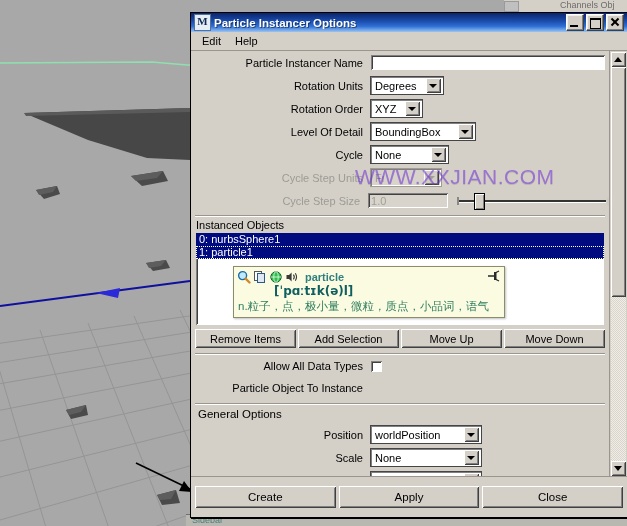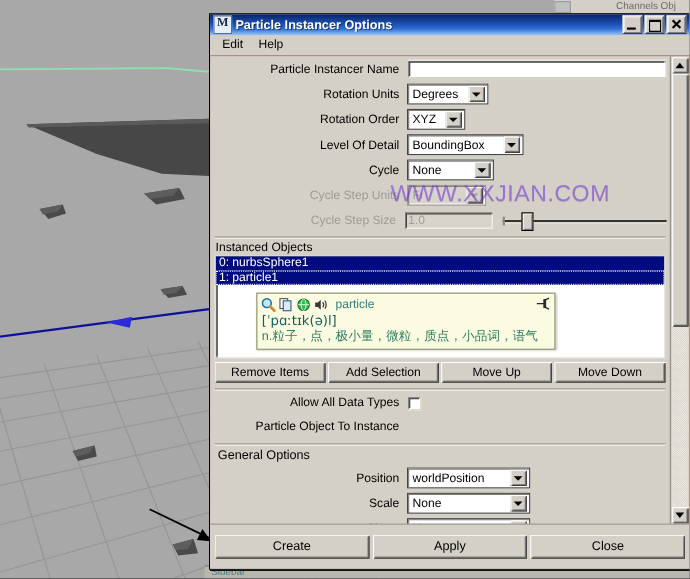--- a/index.html
+++ b/index.html
@@ -149,21 +149,21 @@
   .menuitem {
     padding: 1px 7px;
     font-size: 11px;
     color: #000;
   }
 
   
   .dlg-body {
     position: absolute;
     left: 0; top: 38px; right: 0; bottom: 40px;
-    background: #c2410c;
+    background: #fde047;
   }
   .content {
     position: absolute;
     left: 0; top: 0; right: 18px; bottom: 0;
     overflow: hidden;
     background: #d4d0c8;
   }
   .vscroll {
     position: absolute;
     right: 0; top: 0; bottom: 0;
@@ -364,33 +364,35 @@
     display: flex;
     align-items: center;
     height: 15px;
     position: relative;
   }
   .dic-ic { width: 14px; height: 14px; margin-right: 2px; position: relative; flex: none; }
   .dict-word {
     font-size: 11px;
     color: #2f7f7f;
     margin-left: 4px;
+    font-weight: bold;
   }
   .dict-pin {
     position: absolute;
     right: 1px; top: 1px;
     width: 13px; height: 12px;
   }
   .dict-ipa {
     font-family: "DejaVu Sans", sans-serif;
     font-size: 12px;
-    font-weight: normal;
+    font-weight: bold;
     color: #0f5f5f;
     line-height: 15px;
     padding-left: 1px;
+    margin-left: 36px;
   }
   .dict-def {
     font-size: 11.5px;
     color: #2f7f5f;
     line-height: 15px;
     padding-left: 1px;
     white-space: nowrap;
   }
 
   

